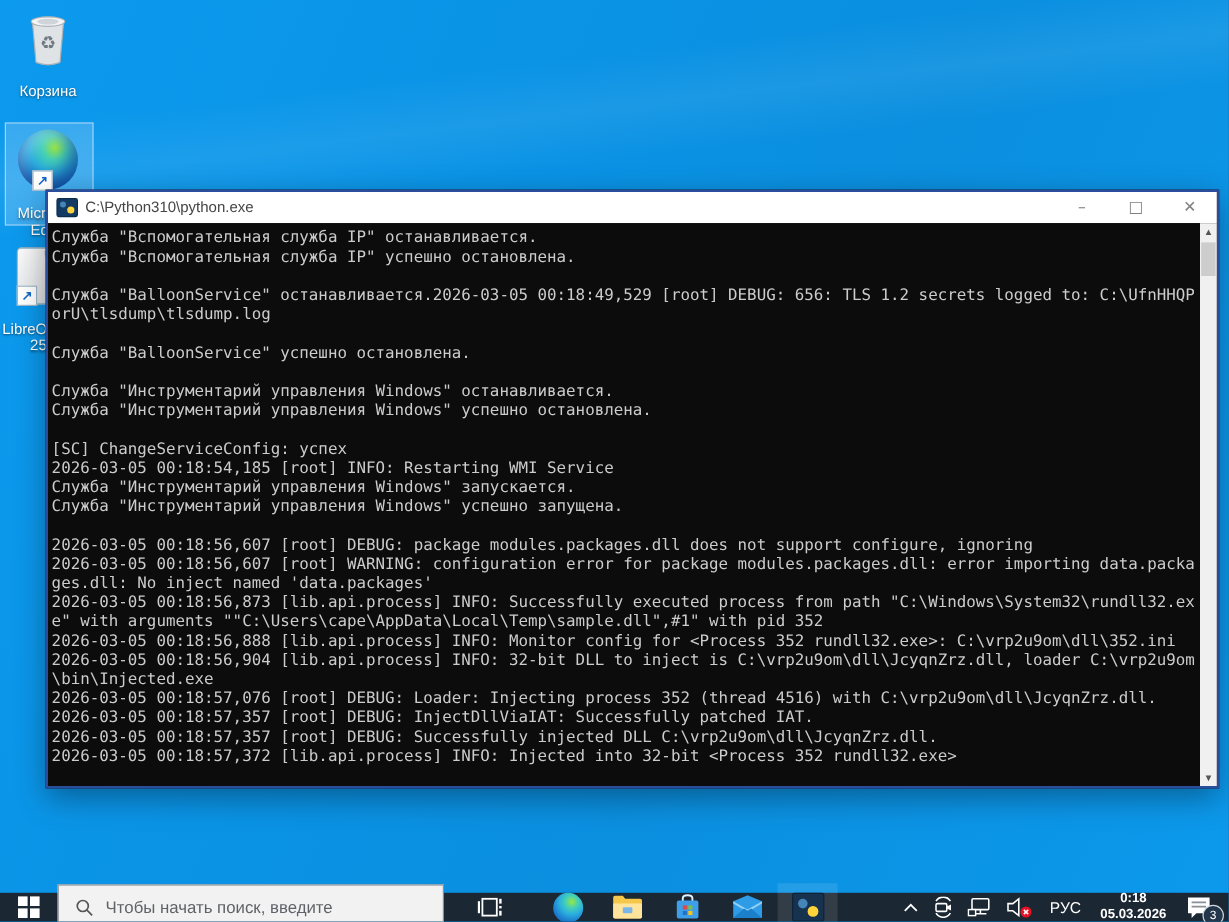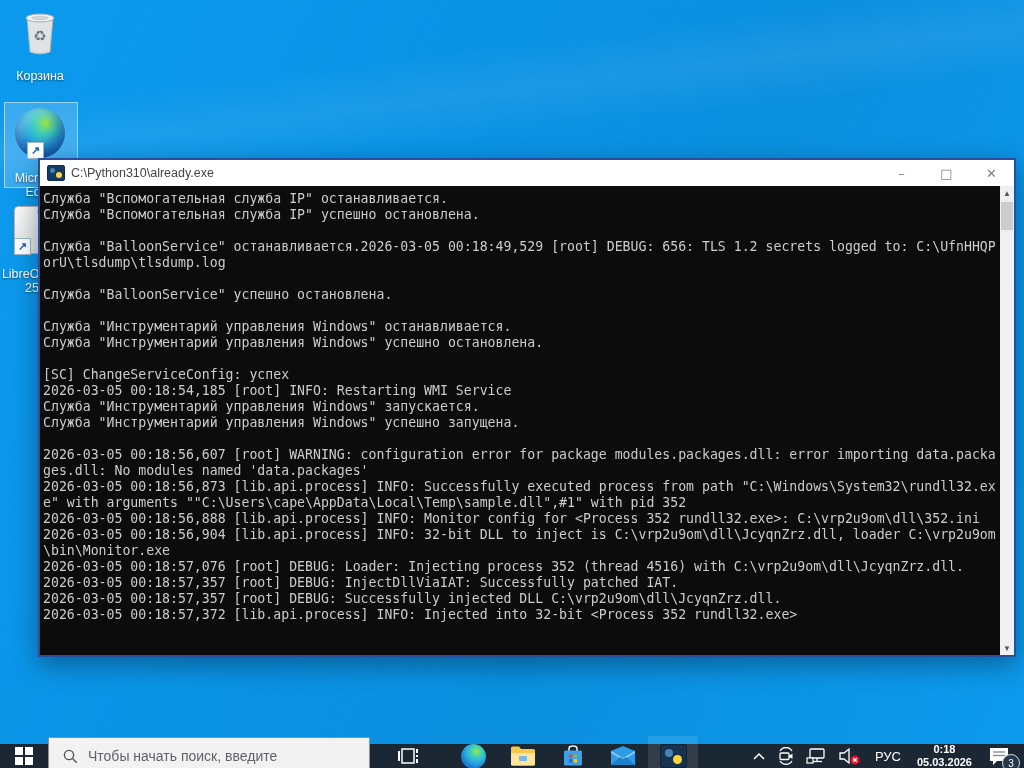--- a/index.html
+++ b/index.html
@@ -116,21 +116,21 @@
     <div class="lbl">
       <div>LibreOffice</div>
       <div>25</div>
     </div>
   </div>
 </div>
 
 <div class="window">
   <div class="titlebar">
     <div class="title-icon"></div>
-    <div class="title-text">C:\Python310\already.exe</div>
+    <div class="title-text">C:\Python310\python.exe</div>
     <div class="winbtn">–</div>
     <div class="winbtn">□</div>
     <div class="winbtn">✕</div>
   </div>
   <div class="console">
       <div class="console-line">Служба "Вспомогательная служба IP" останавливается.</div>
       <div class="console-line">Служба "Вспомогательная служба IP" успешно остановлена.</div>
       <div class="console-line">&nbsp;</div>
       <div class="console-line">Служба "BalloonService" останавливается.2026-03-05 00:18:49,529 [root] DEBUG: 656: TLS 1.2 secrets logged to: C:\UfnHHQP</div>
       <div class="console-line">orU\tlsdump\tlsdump.log</div>
@@ -138,27 +138,28 @@
       <div class="console-line">Служба "BalloonService" успешно остановлена.</div>
       <div class="console-line">&nbsp;</div>
       <div class="console-line">Служба "Инструментарий управления Windows" останавливается.</div>
       <div class="console-line">Служба "Инструментарий управления Windows" успешно остановлена.</div>
       <div class="console-line">&nbsp;</div>
       <div class="console-line">[SC] ChangeServiceConfig: успех</div>
       <div class="console-line">2026-03-05 00:18:54,185 [root] INFO: Restarting WMI Service</div>
       <div class="console-line">Служба "Инструментарий управления Windows" запускается.</div>
       <div class="console-line">Служба "Инструментарий управления Windows" успешно запущена.</div>
       <div class="console-line">&nbsp;</div>
+      <div class="console-line">2026-03-05 00:18:56,607 [root] DEBUG: package modules.packages.dll does not support configure, ignoring</div>
       <div class="console-line">2026-03-05 00:18:56,607 [root] WARNING: configuration error for package modules.packages.dll: error importing data.packa</div>
-      <div class="console-line">ges.dll: No modules named 'data.packages'</div>
+      <div class="console-line">ges.dll: No inject named 'data.packages'</div>
       <div class="console-line">2026-03-05 00:18:56,873 [lib.api.process] INFO: Successfully executed process from path "C:\Windows\System32\rundll32.ex</div>
       <div class="console-line">e" with arguments ""C:\Users\cape\AppData\Local\Temp\sample.dll",#1" with pid 352</div>
       <div class="console-line">2026-03-05 00:18:56,888 [lib.api.process] INFO: Monitor config for &lt;Process 352 rundll32.exe&gt;: C:\vrp2u9om\dll\352.ini</div>
       <div class="console-line">2026-03-05 00:18:56,904 [lib.api.process] INFO: 32-bit DLL to inject is C:\vrp2u9om\dll\JcyqnZrz.dll, loader C:\vrp2u9om</div>
-      <div class="console-line">\bin\Monitor.exe</div>
+      <div class="console-line">\bin\Injected.exe</div>
       <div class="console-line">2026-03-05 00:18:57,076 [root] DEBUG: Loader: Injecting process 352 (thread 4516) with C:\vrp2u9om\dll\JcyqnZrz.dll.</div>
       <div class="console-line">2026-03-05 00:18:57,357 [root] DEBUG: InjectDllViaIAT: Successfully patched IAT.</div>
       <div class="console-line">2026-03-05 00:18:57,357 [root] DEBUG: Successfully injected DLL C:\vrp2u9om\dll\JcyqnZrz.dll.</div>
       <div class="console-line">2026-03-05 00:18:57,372 [lib.api.process] INFO: Injected into 32-bit &lt;Process 352 rundll32.exe&gt;</div>
     </div>
   <div class="scrollbar">
     <div class="sb-arrow sb-up">▲</div>
     <div class="sb-thumb"></div>
     <div class="sb-arrow sb-down">▼</div>
   </div>

